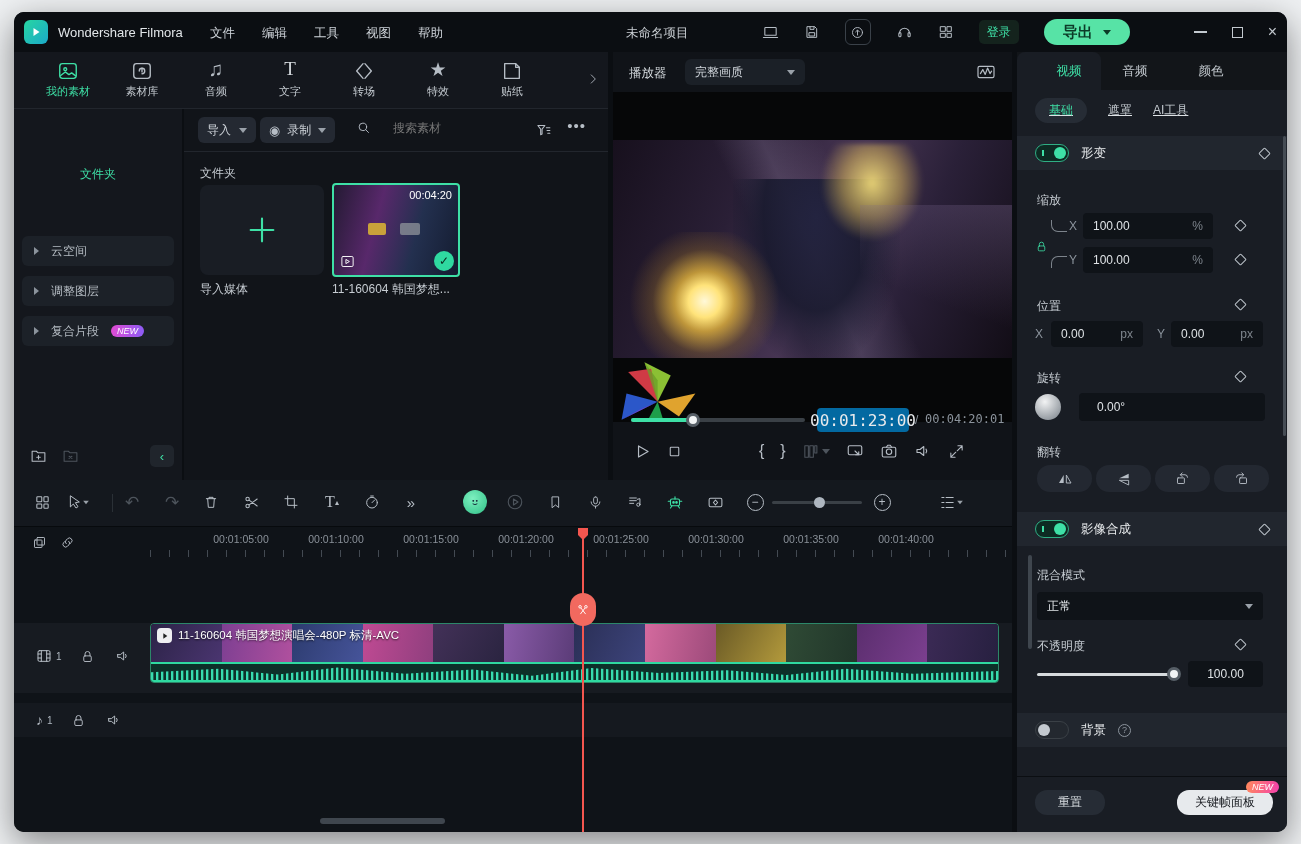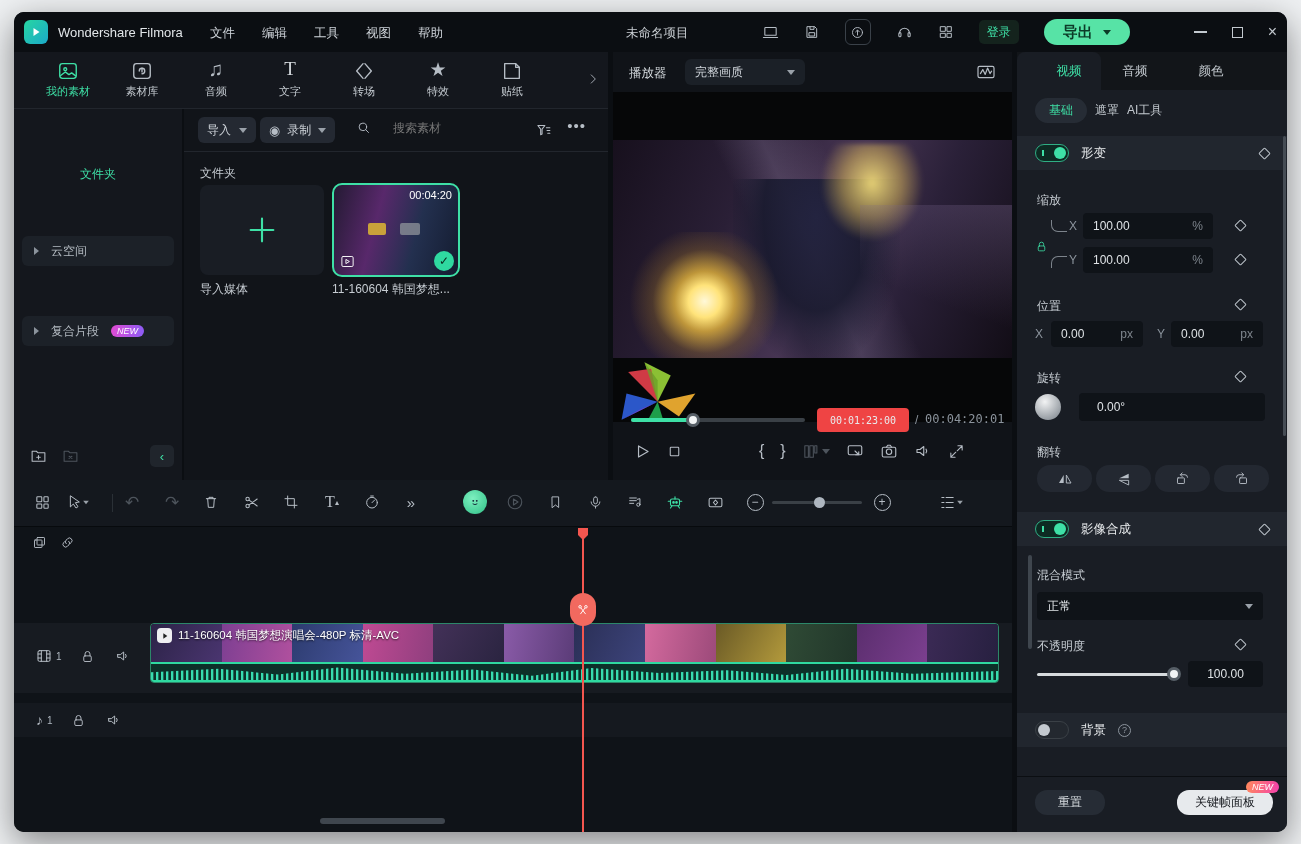--- a/index.html
+++ b/index.html
@@ -145,20 +145,24 @@
         <path d="M9 5l7 7-7 7"></path>
       </svg>
     <div class="abs" style="left:0;top:56px;width:594px;height:1px;background:#22262d;"></div>
 
     <div class="panel" style="left:0;top:57px;width:168px;height:371px;background:#14171d;">
       <div class="abs" style="top:57px;left:0;width:168px;text-align:center;color:#3ee0a6;font-size:12px;">文件夹</div>
       <div class="sideitem" style="top:127px;">
         <span class="caret-r"></span>
         <span>云空间</span>
       </div>
+      <div class="sideitem" style="top:167px;">
+        <span class="caret-r"></span>
+        <span>调整图层</span>
+      </div>
       <div class="sideitem" style="top:207px;">
         <span class="caret-r"></span>
         <span>复合片段</span>
         <span style="background:linear-gradient(95deg,#e14bd2,#8b5cf6);color:#fff;font-size:9px;font-style:italic;padding:1px 6px;border-radius:7px;">NEW</span>
       </div>
       <svg class="ic" width="17" height="17" viewBox="0 0 24 24" style="position:absolute;left:16px;top:338px;">
           <path d="M3 6h6l2 2h10v12H3z"></path>
           <path d="M12 12v5M9.5 14.5h5"></path>
         </svg>
       <svg class="ic dim" width="17" height="17" viewBox="0 0 24 24" style="position:absolute;left:48px;top:338px;">
@@ -194,21 +198,21 @@
       <div class="abs" style="left:0;top:42px;width:424px;height:1px;background:#22262d;"></div>
       <div class="abs" style="left:16px;top:56px;color:#c6ccd2;font-size:12px;">文件夹</div>
 
       <div class="abs" style="left:16px;top:76px;width:124px;height:90px;background:#191d24;border-radius:8px;display:flex;align-items:center;justify-content:center;">
         <svg class="ic teal" width="34" height="34" viewBox="0 0 24 24">
             <path d="M12 4v16M4 12h16"></path>
           </svg>
       </div>
       <div class="abs" style="left:16px;top:172px;color:#c6ccd2;">导入媒体</div>
 
-      <div class="abs" style="left:148px;top:74px;width:128px;height:94px;border:2px solid #3ee0a6;border-radius:10px;overflow:hidden;background:linear-gradient(105deg,#241a33 0%,#58286b 35%,#23304f 65%,#141c30 100%);">
+      <div class="abs" style="left:148px;top:74px;width:128px;height:94px;border:2px solid #3ee0a6;border-radius:4px;overflow:hidden;background:linear-gradient(105deg,#241a33 0%,#58286b 35%,#23304f 65%,#141c30 100%);">
         <div class="abs" style="right:6px;top:4px;color:#fff;font-size:11px;">00:04:20</div>
         <div class="abs" style="left:34px;top:38px;width:18px;height:12px;background:#c9a23a;border-radius:2px;"></div>
         <div class="abs" style="left:66px;top:38px;width:20px;height:12px;background:#8a8f96;border-radius:2px;opacity:.8;"></div>
         <svg class="ic" width="15" height="15" viewBox="0 0 24 24" style="position:absolute;left:6px;bottom:6px;stroke:#fff;">
             <rect x="3" y="4" width="18" height="16" rx="2"></rect>
             <path d="M10 9l5 3-5 3z"></path>
           </svg>
         <div class="abs" style="right:4px;bottom:4px;width:20px;height:20px;border-radius:50%;background:#2fd9a0;color:#0b2b1f;font-size:12px;display:flex;align-items:center;justify-content:center;">✓</div>
       </div>
       <div class="abs" style="left:148px;top:172px;width:150px;color:#c6ccd2;white-space:nowrap;overflow:hidden;text-overflow:ellipsis;">11-160604 韩国梦想...</div>
@@ -244,21 +248,21 @@
         <polygon points="52,52 16,16 44,12" fill="#d03a45"></polygon>
         <polygon points="52,52 36,4 52,26" fill="#6ba028" opacity=".8"></polygon>
         <polygon points="52,52 8,74 30,62" fill="#7a3fd1" opacity=".85"></polygon>
       </svg>
     </div>
 
     <div class="abs" style="left:18px;top:366px;width:174px;height:4px;background:#3a4046;border-radius:2px;">
       <div class="abs" style="left:0;top:0;width:62px;height:4px;background:#3ee0a6;border-radius:2px;"></div>
       <div class="abs" style="left:55px;top:-5px;width:14px;height:14px;border-radius:50%;background:#f2f4f5;border:3px solid #565e66;"></div>
     </div>
-    <div class="abs" style="left:204px;top:356px;width:92px;height:24px;background:#ef4444;border-radius:4px;display:flex;align-items:center;justify-content:center;font-family:'DejaVu Sans Mono',monospace;font-size:10px;color:#e8eaec;">00:01:23:00</div>
+    <div class="abs" style="left:204px;top:356px;width:92px;height:24px;background:#0369a1;border-radius:4px;display:flex;align-items:center;justify-content:center;font-family:'DejaVu Sans Mono',monospace;font-size:16px;color:#e8eaec;">00:01:23:00</div>
     <div class="abs" style="left:302px;top:361px;color:#8b939c;font-size:12px;">/</div>
     <div class="abs" style="left:312px;top:360px;font-family:'DejaVu Sans Mono',monospace;font-size:12px;color:#8b939c;">00:04:20:01</div>
 
     <div class="abs" style="left:20px;top:390px;display:flex;align-items:center;gap:14px;">
       <svg class="ic" width="19" height="19" viewBox="0 0 24 24">
           <path d="M7 5l12 7-12 7z"></path>
         </svg>
       <svg class="ic" width="17" height="17" viewBox="0 0 24 24">
           <rect x="6" y="6" width="12" height="12" rx="1"></rect>
         </svg>
@@ -300,21 +304,21 @@
           <span>视频</span>
         </div>
       <div class="abs" style="left:76px;top:0;width:84px;height:38px;display:flex;align-items:center;justify-content:center;color:#c3c9cf;font-size:12.5px;">
           <span>音频</span>
         </div>
       <div class="abs" style="left:152px;top:0;width:84px;height:38px;display:flex;align-items:center;justify-content:center;color:#c3c9cf;font-size:12.5px;">
           <span>颜色</span>
         </div>
     </div>
 
-    <div class="abs" style="left:18px;top:46px;display:flex;align-items:center;gap:8px;">
+    <div class="abs" style="left:18px;top:46px;display:flex;align-items:center;gap:21px;text-decoration:underline;">
       <div style="padding:4px 14px;border-radius:13px;background:#262c35;color:#3ee0a6;"><span>基础</span></div>
       <div style="color:#c3c9cf;"><span>遮罩</span></div>
       <div style="color:#c3c9cf;"><span>AI工具</span></div>
     </div>
 
     <div class="sechead" style="top:84px;">
       <div class="tg on"></div>
       <span class="lbl">形变</span>
       <div class="dia" style="margin-left:auto;"></div>
     </div>
@@ -537,20 +541,31 @@
 
     <svg class="ic" width="15" height="15" viewBox="0 0 24 24" style="position:absolute;left:18px;top:55px;">
         <rect x="8" y="4" width="12" height="12" rx="1"></rect>
         <rect x="4" y="8" width="12" height="12" rx="1"></rect>
       </svg>
     <svg class="ic" width="15" height="15" viewBox="0 0 24 24" style="position:absolute;left:46px;top:55px;">
         <path d="M10 14a4 4 0 0 1 0-6l2-2a4 4 0 0 1 6 6l-1.5 1.5"></path>
         <path d="M14 10a4 4 0 0 1 0 6l-2 2a4 4 0 0 1-6-6l1.5-1.5"></path>
       </svg>
 
+    <div class="abs" style="left:136px;top:48px;width:862px;height:30px;">
+      <div class="rlabel" style="left:91px;">00:01:05:00</div>
+      <div class="rlabel" style="left:186px;">00:01:10:00</div>
+      <div class="rlabel" style="left:281px;">00:01:15:00</div>
+      <div class="rlabel" style="left:376px;">00:01:20:00</div>
+      <div class="rlabel" style="left:471px;">00:01:25:00</div>
+      <div class="rlabel" style="left:566px;">00:01:30:00</div>
+      <div class="rlabel" style="left:661px;">00:01:35:00</div>
+      <div class="rlabel" style="left:756px;">00:01:40:00</div>
+      <div class="abs" style="left:0;top:22px;width:862px;height:7px;background:repeating-linear-gradient(to right,#434a52 0 1px,transparent 1px 19px);"></div>
+    </div>
 
     <div class="abs" style="left:0;top:143px;width:998px;height:70px;background:#171b21;"></div>
     <div class="thead-ic" style="left:22px;top:168px;">
       <svg class="ic" width="16" height="16" viewBox="0 0 24 24">
           <rect x="3" y="4" width="18" height="16" rx="2"></rect>
           <path d="M8 4v16M16 4v16M3 9h5M3 15h5M16 9h5M16 15h5"></path>
         </svg>
       <span style="font-size:10px;color:#aeb6bf;">1</span>
       <span style="width:10px;"></span>
       <svg class="ic" width="15" height="15" viewBox="0 0 24 24">

